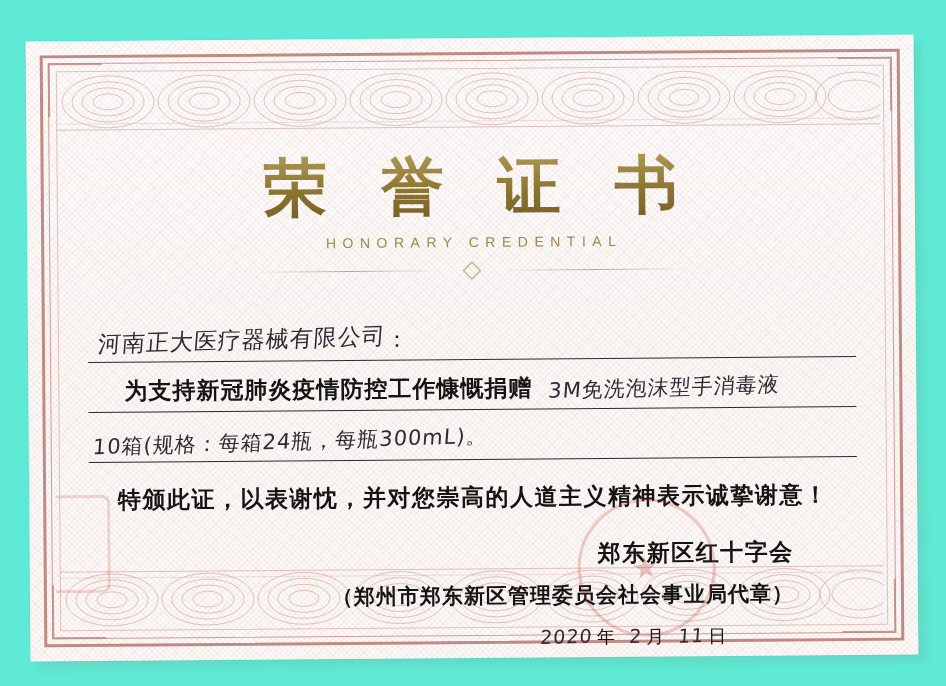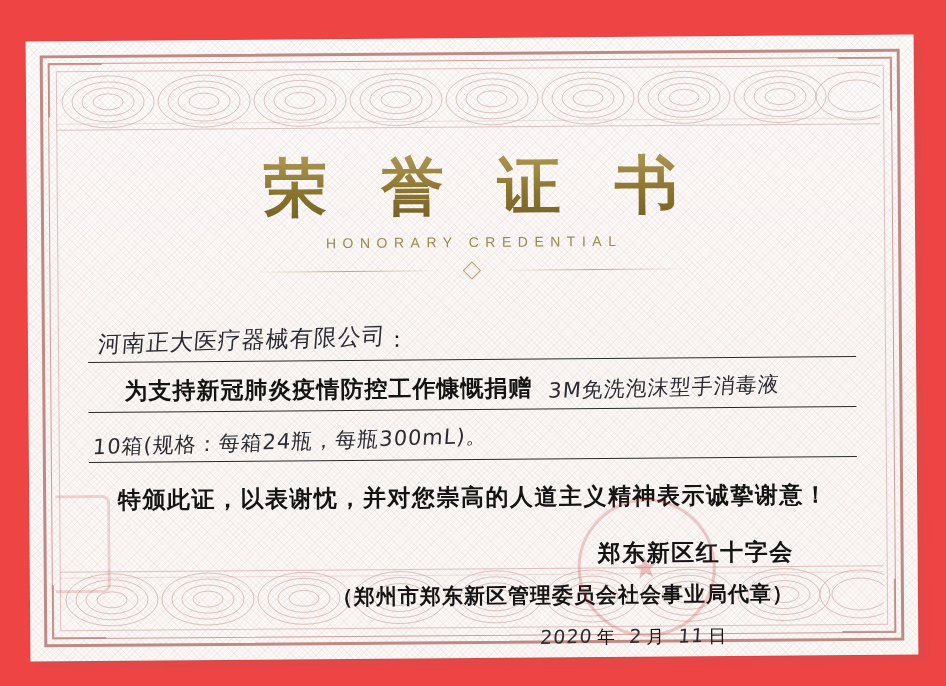--- a/index.html
+++ b/index.html
@@ -12,21 +12,21 @@
     height: 686px;
     font-family: "Liberation Sans", sans-serif;
     overflow: hidden;
   }
 
   
   .page {
     position: relative;
     width: 946px;
     height: 686px;
-    background: #ef4444;
+    background: #5eead4;
   }
 
   
   .sheet {
     position: absolute;
     left: 28px;
     top: 38px;
     width: 888px;
     height: 620px;
     background:

